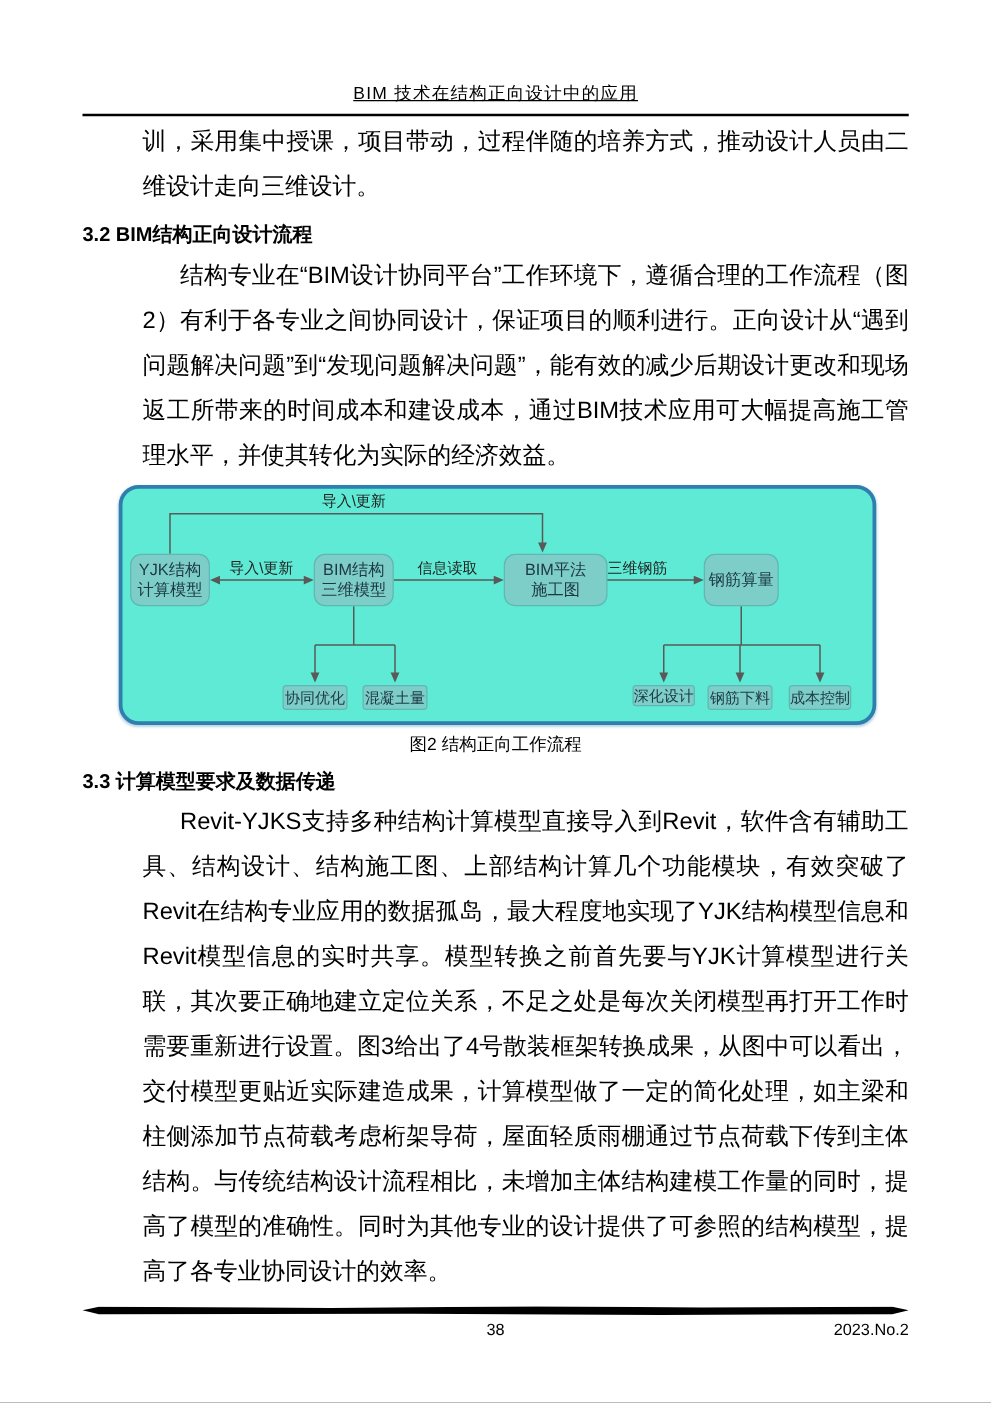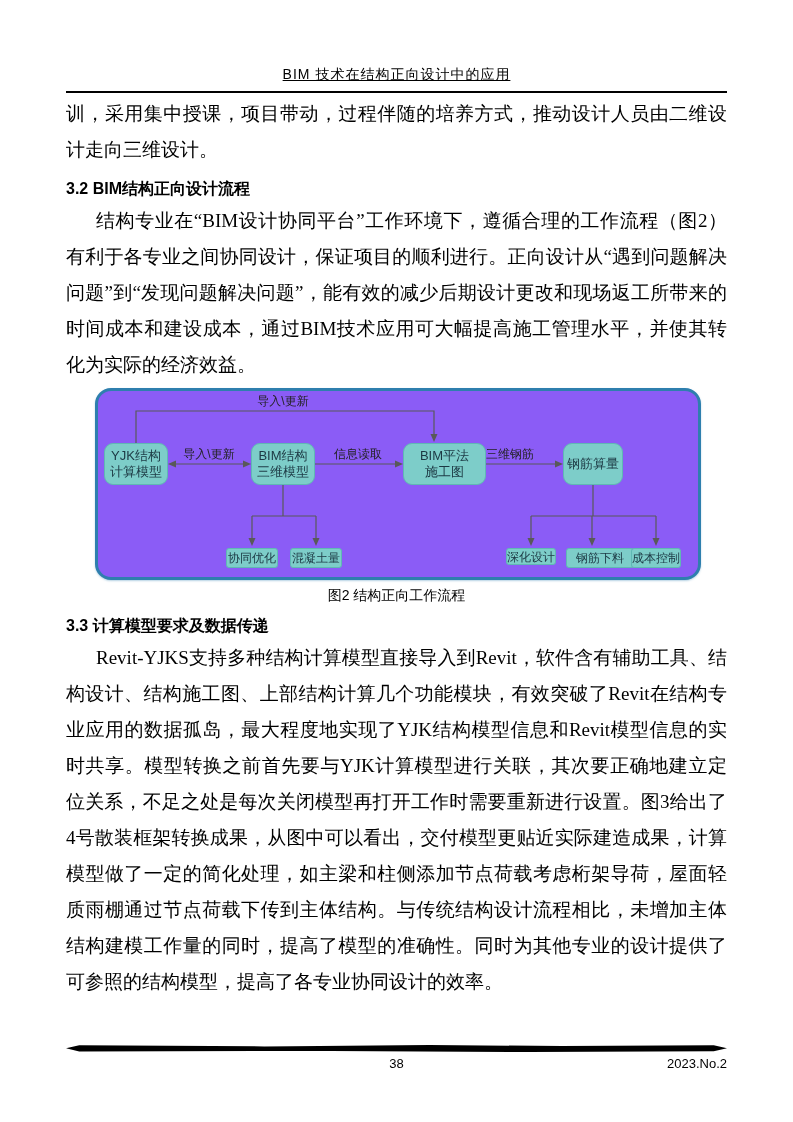--- a/index.html
+++ b/index.html
@@ -22,46 +22,47 @@
     font-family:"Liberation Sans", sans-serif;
     text-decoration:underline;
   }
   .header-rule {
     margin:7px 66px 0 66px;
     border-bottom:2px solid #000;
   }
   
   .content { padding:0 66px; }
   p.body-text {
-    font-family:Liberation Serif, serif;
+    font-family:Liberation Sans, sans-serif;
     font-size:19px;
     line-height:36px;
     text-align:justify;
     color:#000;
+    margin-left:48px;
   }
   p.indent { text-indent:30px; }
   .para-intro { margin-top:3px; }
   h2.sec-heading {
     margin-top:7px;
     font-family:"Liberation Sans", sans-serif;
     font-size:16px;
     font-weight:bold;
     line-height:28px;
     color:#000;
   }
   
   figure { margin:0; }
   .flow-frame {
     position:relative;
     margin-left:29px;
     margin-top:5px;
     width:606px; height:192px;
     border:3px solid #2e7fae;
     border-radius:16px;
-    background:#8b5cf6;
+    background:#5eead4;
     box-shadow:0 1px 2px rgba(46,127,174,.35);
   }
   .flow-frame svg { position:absolute; left:0; top:0; }
   .node {
     position:absolute;
     display:flex; align-items:center; justify-content:center;
     background:#7dcdc9;
     border:1px solid #5fb8b4;
     color:#1c3843;
     text-align:center;
@@ -69,21 +70,21 @@
   }
   .node-lg { border-radius:9px; font-size:13px; line-height:16px; }
   .node-sm { border-radius:3px; font-size:12px; line-height:14px; }
   .n-yjk        { left:6px;   top:52px; width:64px; height:42px; }
   .n-bim-model  { left:153px; top:52px; width:64px; height:42px; }
   .n-bim-draw   { left:305px; top:52px; width:83px; height:42px; }
   .n-rebar      { left:465px; top:52px; width:60px; height:42px; }
   .n-collab     { left:128px; top:157px; width:52px; height:20px; }
   .n-concrete   { left:192px; top:157px; width:52px; height:20px; }
   .n-deepen     { left:408px; top:157px; width:50px; height:17px; }
-  .n-cutting    { left:468px; top:157px; width:68px; height:20px; }
+  .n-cutting    { left:468px; top:157px; width:52px; height:20px; }
   .n-cost       { left:533px; top:157px; width:50px; height:20px; }
   .edge-label {
     position:absolute;
     transform:translateX(-50%);
     font-size:12px;
     color:#222;
     white-space:nowrap;
   }
   .el-top   { left:185px; top:2px; }
   .el-left  { left:111px; top:55px; }

